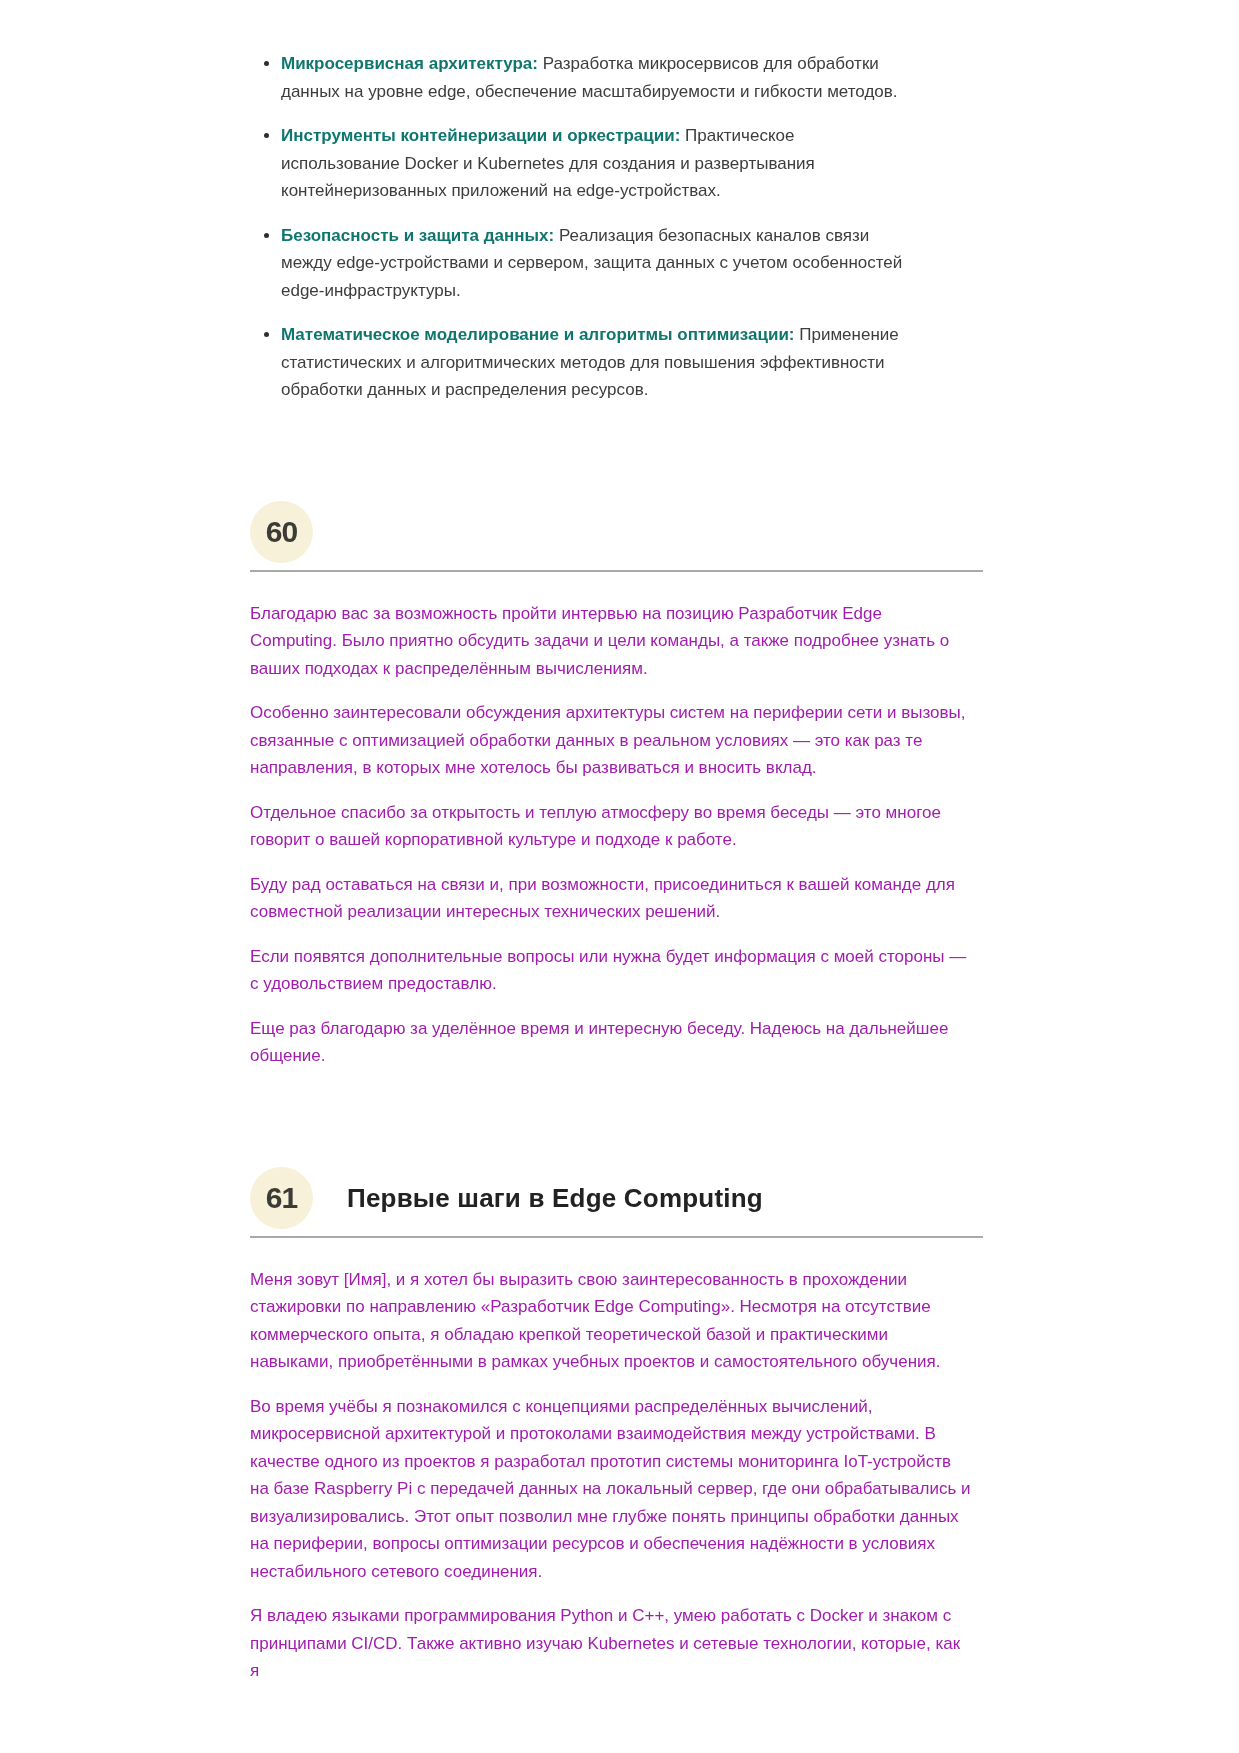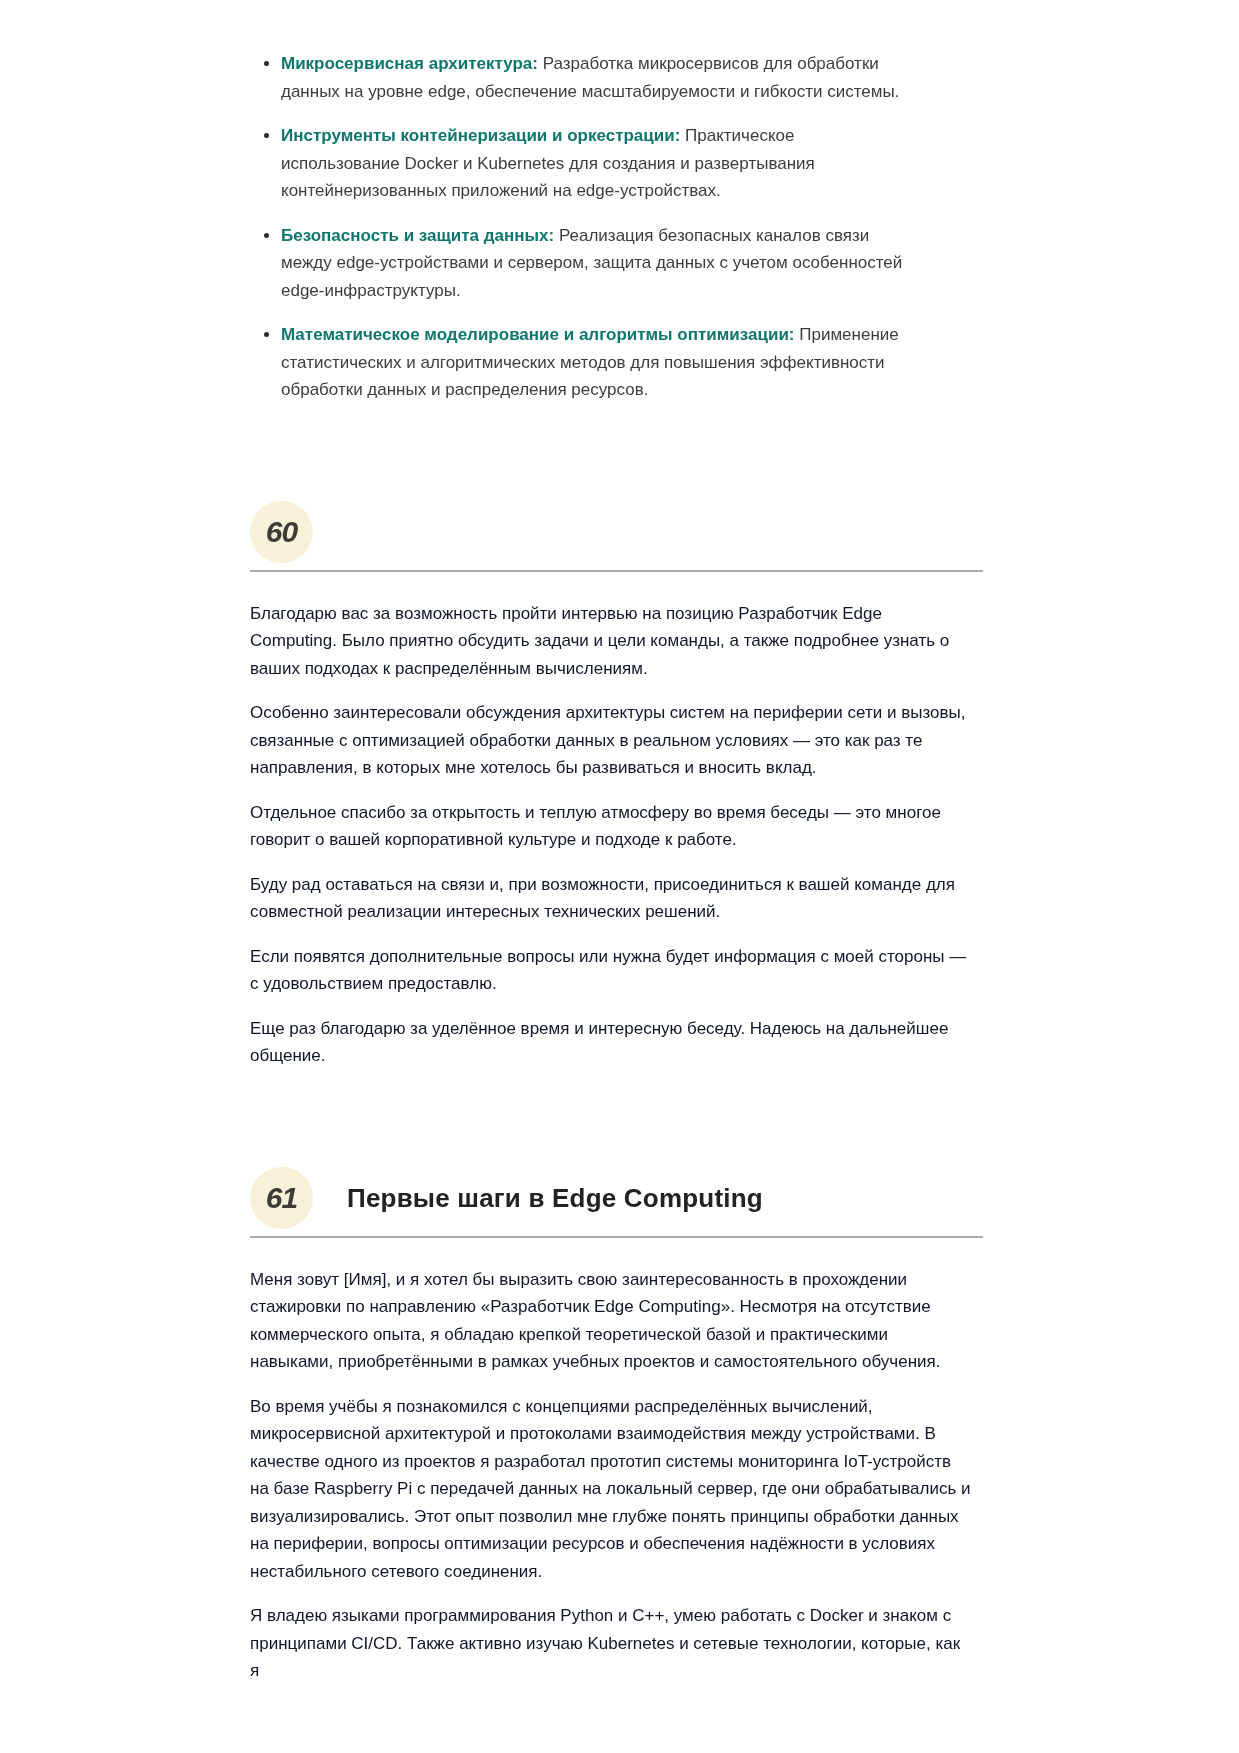--- a/index.html
+++ b/index.html
@@ -40,21 +40,20 @@
   }
   .badge {
     width: 63px;
     height: 62px;
     border-radius: 50%;
     background: #f8f1d9;
     display: flex;
     align-items: center;
     justify-content: center;
     flex: 0 0 auto;
-    font-style: italic;
   }
   .badge .num {
     font-size: 30px;
     font-weight: 700;
     color: #3c3c36;
     letter-spacing: -1px;
   }
   .section-title {
     margin-left: 34px;
     font-size: 26px;
@@ -66,30 +65,30 @@
     margin-top: 6px;
     width: 733px;
     height: 2px;
     background: #a9a9a9;
   }
   .section-body { margin-top: 28px; width: 722px; }
   .section-body p {
     margin: 0 0 17px 0;
     font-size: 17px;
     line-height: 27.5px;
-    color: #0f172a;
+    color: #a21caf;
   }
 </style>
 </head>
 <body>
 
 <div class="page">
 
   <ul class="skills">
-    <li><strong>Микросервисная архитектура:</strong> <span>Разработка микросервисов для обработки данных на уровне edge, обеспечение масштабируемости и гибкости системы.</span></li>
+    <li><strong>Микросервисная архитектура:</strong> <span>Разработка микросервисов для обработки данных на уровне edge, обеспечение масштабируемости и гибкости методов.</span></li>
     <li><strong>Инструменты контейнеризации и оркестрации:</strong> <span>Практическое использование Docker и Kubernetes для создания и развертывания контейнеризованных приложений на edge-устройствах.</span></li>
     <li><strong>Безопасность и защита данных:</strong> <span>Реализация безопасных каналов связи между edge-устройствами и сервером, защита данных с учетом особенностей edge-инфраструктуры.</span></li>
     <li><strong>Математическое моделирование и алгоритмы оптимизации:</strong> <span>Применение статистических и алгоритмических методов для повышения эффективности обработки данных и распределения ресурсов.</span></li>
   </ul>
 
   <div class="section">
     <div class="section-header">
       <div class="badge">
         <span class="num">60</span>
       </div>

